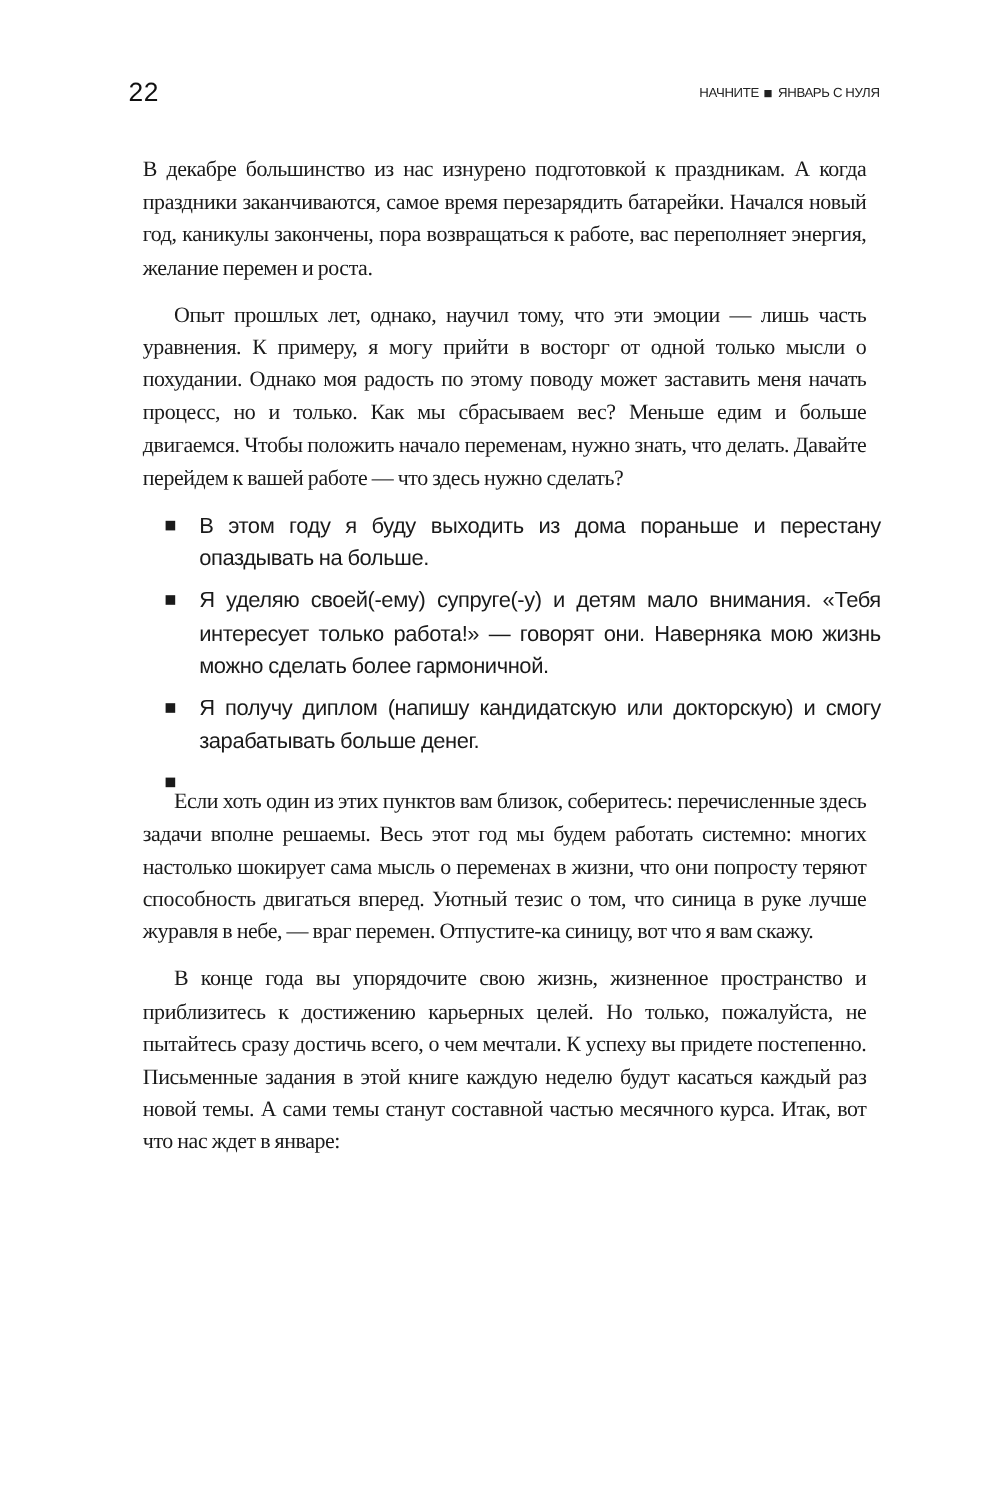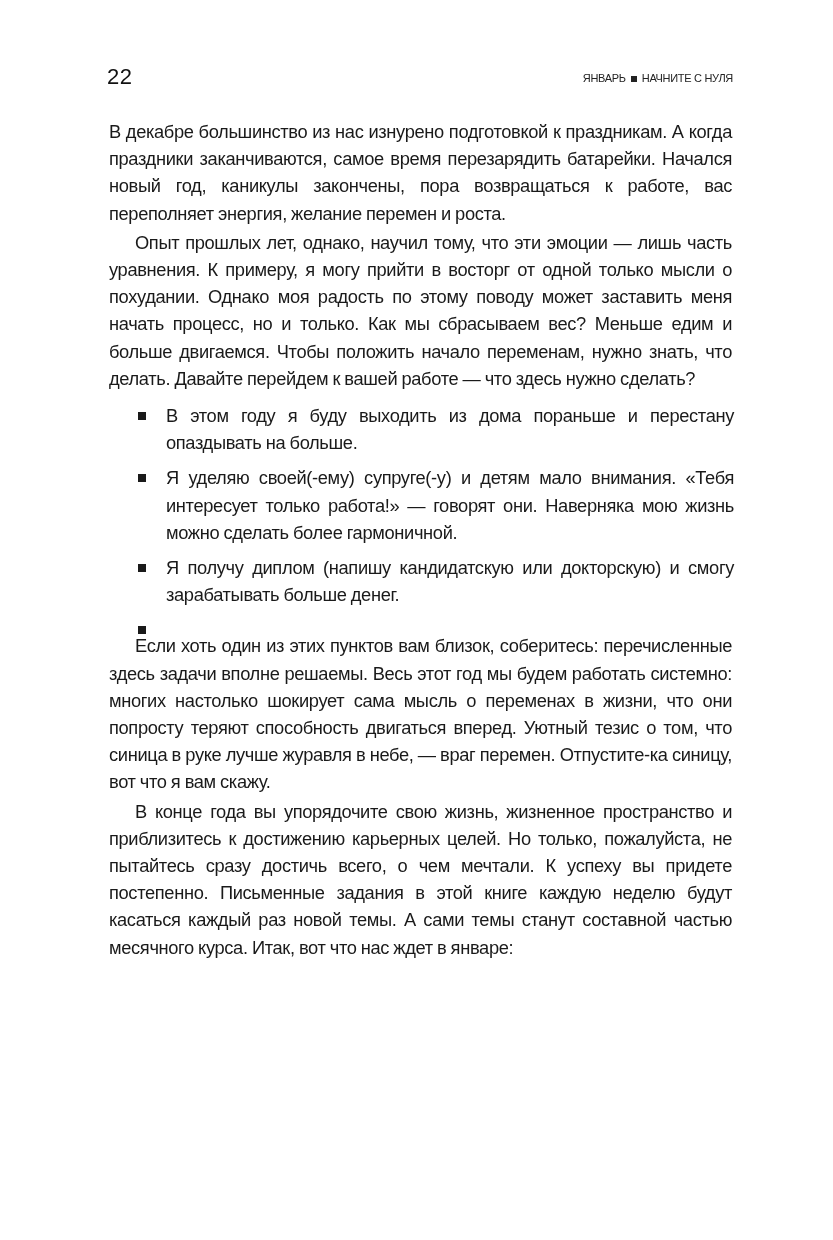--- a/index.html
+++ b/index.html
@@ -52,23 +52,24 @@
     position: absolute;
     left: 107px;
     width: 627px;
     top: 116px;
     font-size: 18.3px;
     line-height: 27.2px;
     letter-spacing: -0.35px;
     word-spacing: -0.5px;
   }
   .content p {
-    margin: 2px;
+    margin: 12px;
     text-align: justify;
     hyphens: manual;
+    font-family: Liberation Serif, serif;
   }
   .content p.indent {
     text-indent: 26px;
   }
   .content ul {
     list-style: none;
     margin: 0;
     padding: 0;
   }
   .content ul.bullets {
@@ -92,21 +93,21 @@
   .content ul.bullets.last {
     margin-top: 14px;
   }
 </style>
 </head>
 <body>
 
 <div class="page-header">
   <span class="page-number">22</span>
   <span class="running-head">
-    <span>ЯНВАРЬ</span><span class="sep"></span><span>НАЧНИТЕ С НУЛЯ</span>
+    <span>НАЧНИТЕ</span><span class="sep"></span><span>ЯНВАРЬ С НУЛЯ</span>
   </span>
 </div>
 
 <div class="content">
   <p>В декабре большинство из нас изнурено подготовкой к праздникам. А когда праздники заканчиваются, самое время перезарядить бата­рейки. Начался новый год, каникулы закончены, пора возвращаться к работе, вас переполняет энергия, желание перемен и роста.</p>
   <p class="indent">Опыт прошлых лет, однако, научил тому, что эти эмоции — лишь часть уравнения. К примеру, я могу прийти в восторг от одной только мысли о похудании. Однако моя радость по этому поводу может за­ставить меня начать процесс, но и только. Как мы сбрасываем вес? Меньше едим и больше двигаемся. Чтобы положить начало переме­нам, нужно знать, что делать. Давайте перейдем к вашей работе — что здесь нужно сделать?</p>
 
   <ul class="bullets">
     <li><span class="bullet"></span><span>В этом году я буду выходить из дома пораньше и перестану опаздывать на больше.</span></li>
     <li><span class="bullet"></span><span>Я уделяю своей(-ему) супруге(-у) и детям мало внимания. «Тебя интересует только работа!» — говорят они. Наверняка мою жизнь можно сделать более гармоничной.</span></li>

